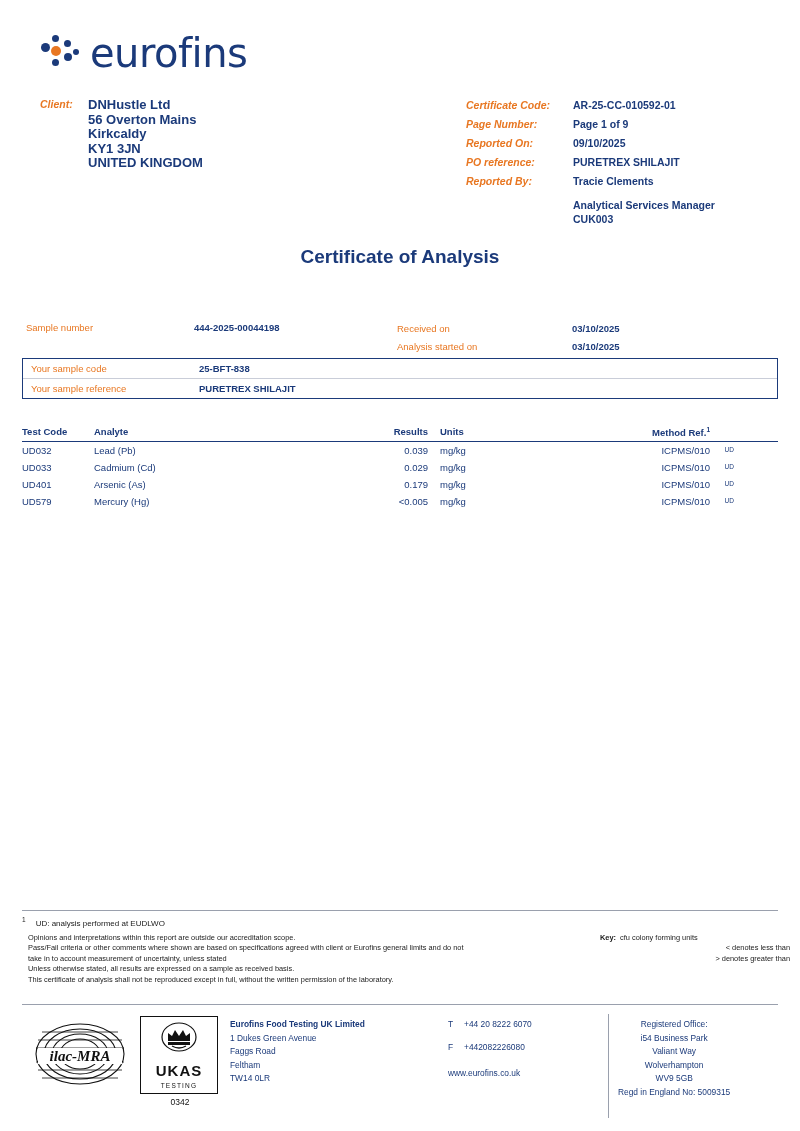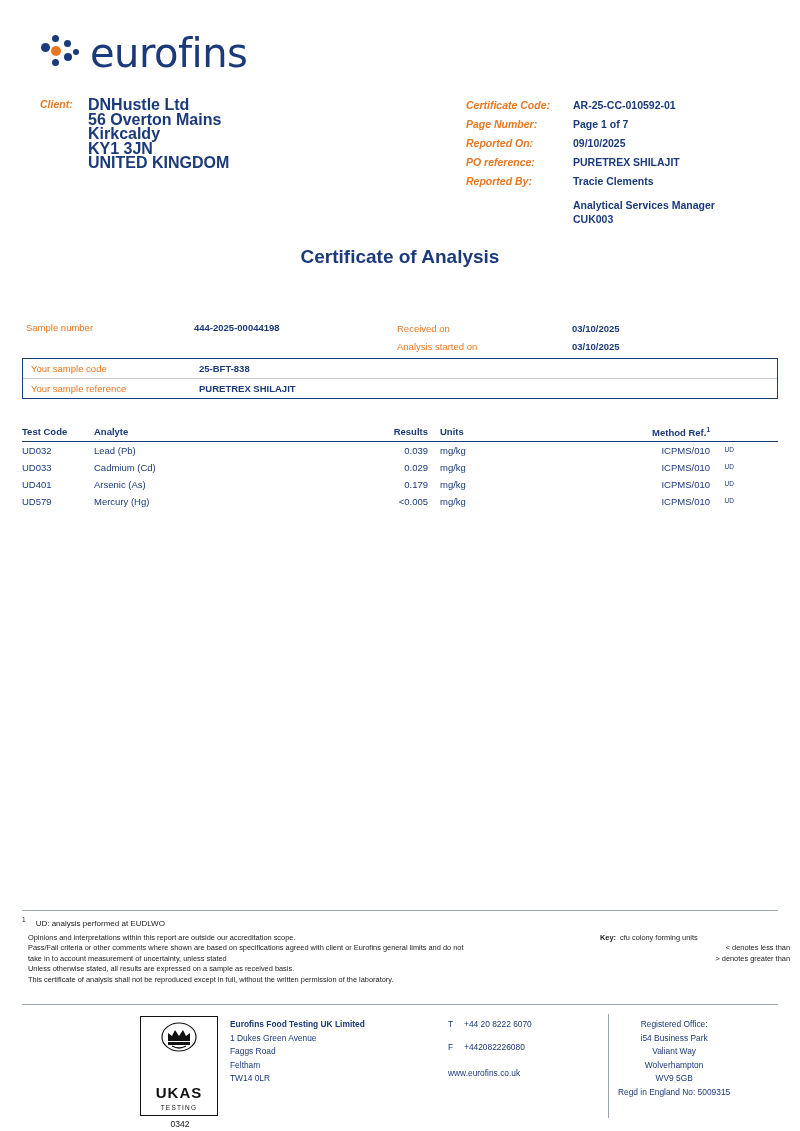--- a/index.html
+++ b/index.html
@@ -72,21 +72,21 @@
     color: #e87722;
     font-weight: bold;
     font-style: italic;
     font-size: 10.5px;
   }
   .client-lines {
     margin-left: 48px;
     color: #1b3a7a;
     font-weight: bold;
     line-height: 14.5px;
-    font-size: 16px;
+    font-size: 13px;
   }
 
   .meta-block {
     position: absolute;
     left: 466px;
     top: 98px;
     font-size: 10.5px;
     width: 320px;
   }
   .meta-row {
@@ -282,21 +282,21 @@
   .ilac svg { display: block; }
   .ukas {
     position: absolute;
     left: 118px;
     top: 4px;
     width: 80px;
     text-align: center;
   }
   .ukas-box {
     width: 78px;
-    height: 100px;
+    height: 78px;
     border: 1.4px solid #111;
     box-sizing: border-box;
     position: relative;
     background: #fff;
   }
   .crown {
     position: absolute;
     left: 50%;
     transform: translateX(-50%);
     top: 4px;
@@ -387,21 +387,21 @@
     </div>
   </div>
 
   <div class="meta-block">
     <div class="meta-row">
       <div class="meta-label">Certificate Code:</div>
       <div class="meta-value">AR-25-CC-010592-01</div>
     </div>
     <div class="meta-row">
       <div class="meta-label">Page Number:</div>
-      <div class="meta-value">Page 1 of 7</div>
+      <div class="meta-value">Page 1 of 9</div>
     </div>
     <div class="meta-row">
       <div class="meta-label">Reported On:</div>
       <div class="meta-value">09/10/2025</div>
     </div>
     <div class="meta-row">
       <div class="meta-label">PO reference:</div>
       <div class="meta-value">PURETREX SHILAJIT</div>
     </div>
     <div class="meta-row">
@@ -517,20 +517,38 @@
       <span class="key-title">Key:</span>
       <span>cfu colony forming units</span>
     </div>
     <div class="key-line">&lt; denotes less than</div>
     <div class="key-line">&gt; denotes greater than</div>
   </div>
 
   <div class="bottom-rule"></div>
   <div class="bottom">
 
+    <div class="ilac">
+      <svg width="96" height="72" viewBox="0 0 96 72">
+        <g fill="none" stroke="#111" stroke-width="1.1">
+          <ellipse cx="48" cy="36" rx="44" ry="30"></ellipse>
+          <ellipse cx="48" cy="36" rx="36" ry="25"></ellipse>
+          <ellipse cx="48" cy="36" rx="28" ry="20"></ellipse>
+          <ellipse cx="48" cy="36" rx="20" ry="15"></ellipse>
+          <path d="M10 14 L86 14" stroke-width="0.8"></path>
+          <path d="M6 22 L90 22" stroke-width="0.8"></path>
+          <path d="M4 30 L92 30" stroke-width="0.8"></path>
+          <path d="M4 44 L92 44" stroke-width="0.8"></path>
+          <path d="M6 52 L90 52" stroke-width="0.8"></path>
+          <path d="M10 60 L86 60" stroke-width="0.8"></path>
+        </g>
+        <rect x="6" y="30" width="84" height="16" fill="#ffffff"></rect>
+        <text x="48" y="43" font-family="'Liberation Serif', serif" font-size="15" font-style="italic" font-weight="bold" text-anchor="middle" fill="#111">ilac-MRA</text>
+      </svg>
+    </div>
 
     <div class="ukas">
       <div class="ukas-box">
         <svg class="crown" width="40" height="32" viewBox="0 0 40 32">
           <ellipse cx="20" cy="16" rx="17" ry="14" fill="none" stroke="#111" stroke-width="1.2"></ellipse>
           <path d="M9 20 L9 12 L13 15 L16 9 L20 15 L24 9 L27 15 L31 12 L31 20 Z" fill="#111"></path>
           <rect x="9" y="21" width="22" height="3" fill="#111"></rect>
           <path d="M13 25 q7 4 14 0" fill="none" stroke="#111" stroke-width="1.4"></path>
         </svg>
         <div class="ukas-word">UKAS</div>

